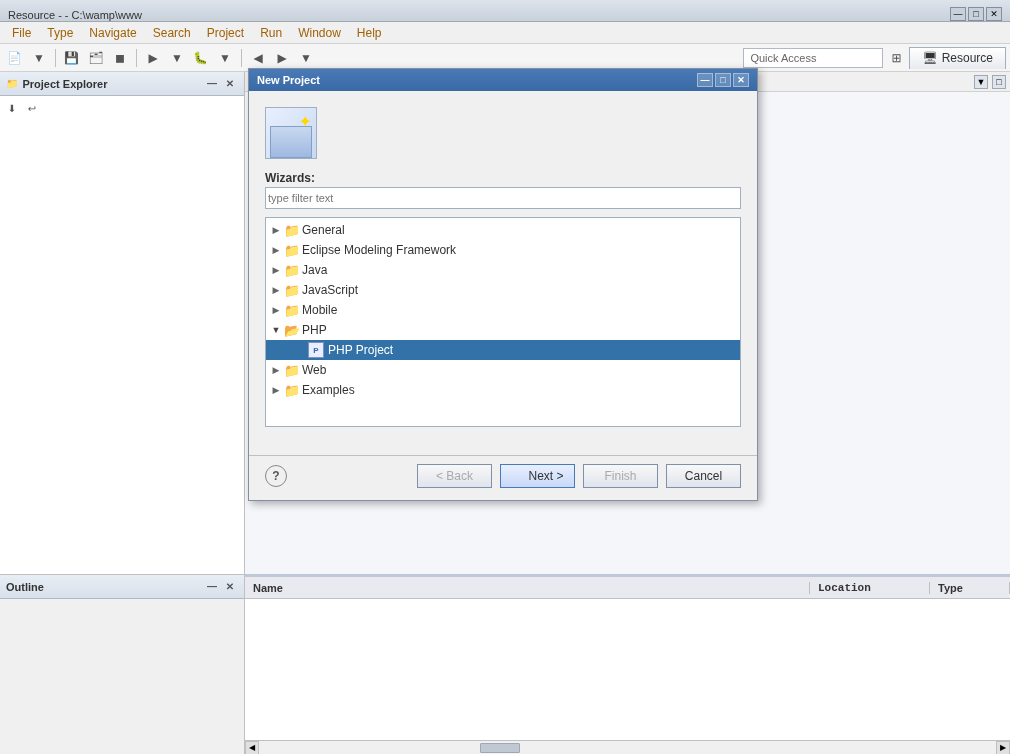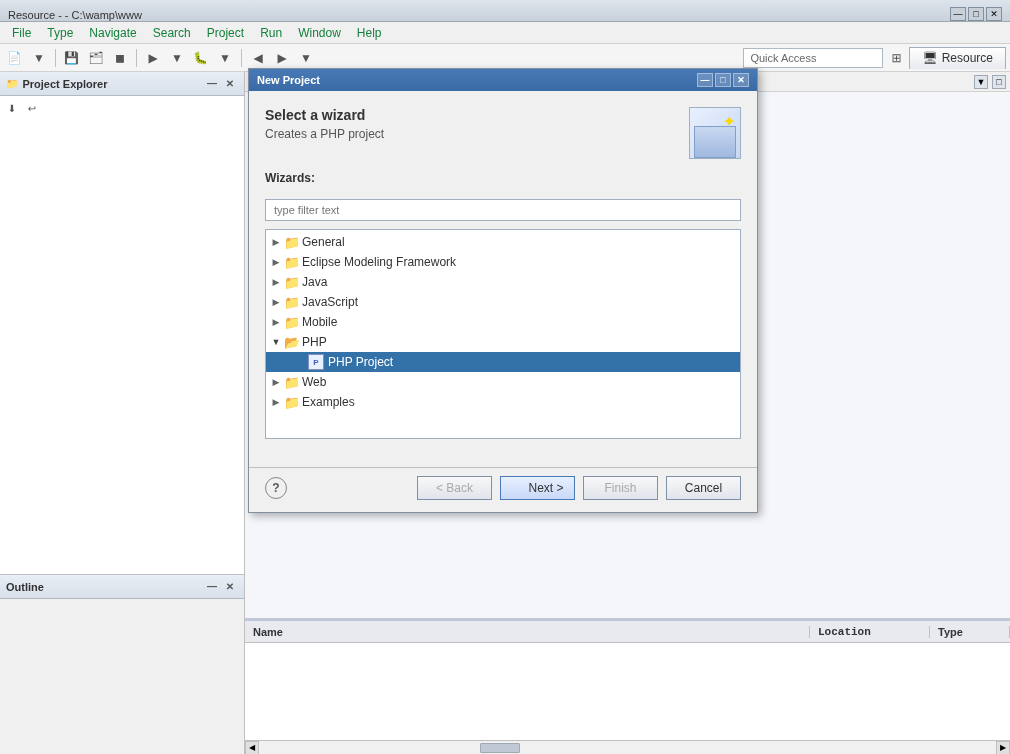--- a/index.html
+++ b/index.html
@@ -48,21 +48,21 @@
       background: #f0f0f0;
       height: 22px;
       display: flex;
       align-items: center;
       padding: 0 4px;
       border-bottom: 1px solid #d0d0d0;
     }
     .menu-item {
       padding: 2px 8px;
       font-size: 12px;
-      color: #15803d;
+      color: #a16207;
       cursor: pointer;
     }
 
     
     .toolbar {
       background: #f5f5f5;
       height: 28px;
       display: flex;
       align-items: center;
       padding: 0 4px;
@@ -201,21 +201,21 @@
       font-size: 9px;
       cursor: pointer;
     }
 
     
     .bottom-area {
       position: absolute;
       bottom: 0;
       left: 0;
       right: 0;
-      height: 136px;
+      height: 180px;
       background: #15803d;
       border-top: 3px solid #c0c8d8;
     }
     .bottom-table-header {
       display: flex;
       background: #e8eaf0;
       border-bottom: 1px solid #c0c0c0;
       height: 22px;
       align-items: center;
     }
@@ -365,27 +365,27 @@
       top: 4px;
       right: 4px;
       color: #ffd700;
       font-size: 16px;
     }
 
     .wizards-label {
       font-size: 12px;
       font-weight: bold;
       color: #333;
-      margin-bottom: 14px;
+      margin-bottom: 2px;
     }
     .filter-input {
       width: 100%;
       height: 22px;
       border: 1px solid #a0b0c0;
-      padding: 0 8px;
+      padding: 0 2px;
       font-size: 11px;
       color: #999;
       background: white;
       margin-bottom: 8px;
     }
 
     .tree-view {
       border: 1px solid #a0b0c0;
       background: white;
       height: 210px;
@@ -592,24 +592,20 @@
       <div class="modal-title-controls">
         <div class="modal-btn">—</div>
         <div class="modal-btn">□</div>
         <div class="modal-btn">✕</div>
       </div>
     </div>
 
     <div class="modal-content">
       
       <div class="wizard-header">
-        <div class="wizard-title-area">
-          <div class="wizard-title">Select a wizard</div>
-          <div class="wizard-subtitle">Creates a PHP project</div>
-        </div>
         <div class="wizard-icon">
           <span class="wizard-icon-star">✦</span>
         </div>
       </div>
 
       
       <div class="wizards-label">Wizards:</div>
 
       
       <input class="filter-input" type="text" placeholder="type filter text" style="">

